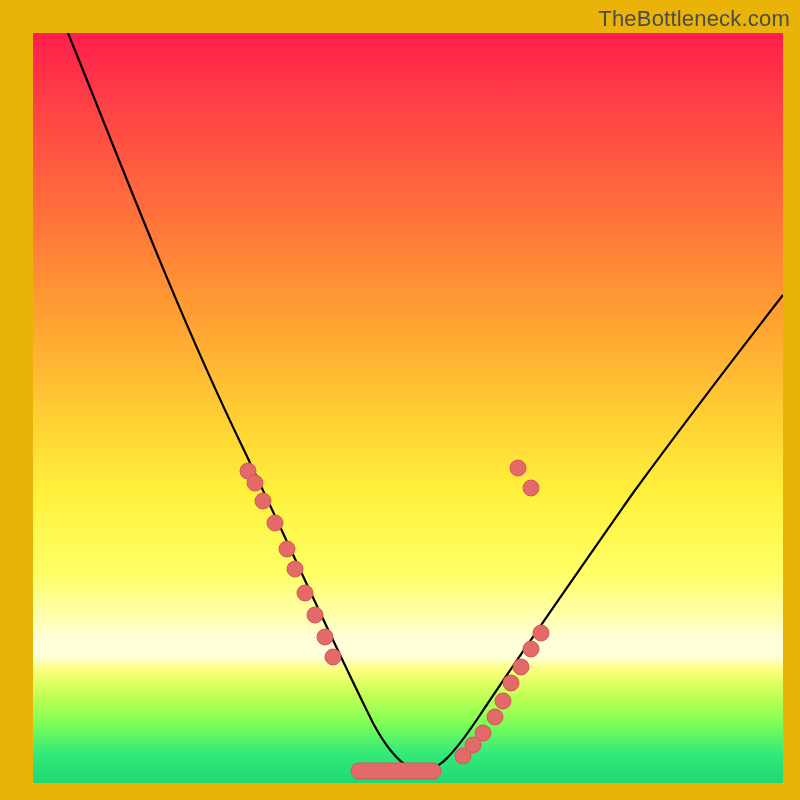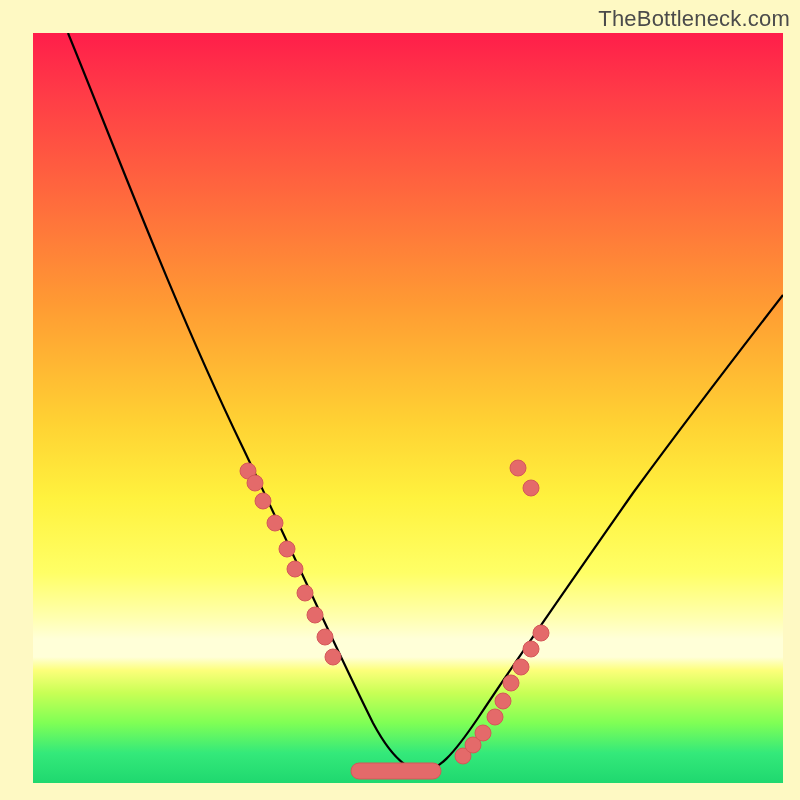--- a/index.html
+++ b/index.html
@@ -10,21 +10,21 @@
     overflow: hidden;
     background: #000;
     font-family: Arial, Helvetica, sans-serif;
   }
   .frame {
     position: absolute;
     top: 0;
     left: 0;
     width: 800px;
     height: 800px;
-    background: #fef9c3;
+    background: #eab308;
   }
   .plot {
     position: absolute;
     left: 33px;
     top: 33px;
     width: 750px;
     height: 750px;
     
     background: linear-gradient(
       to bottom,

